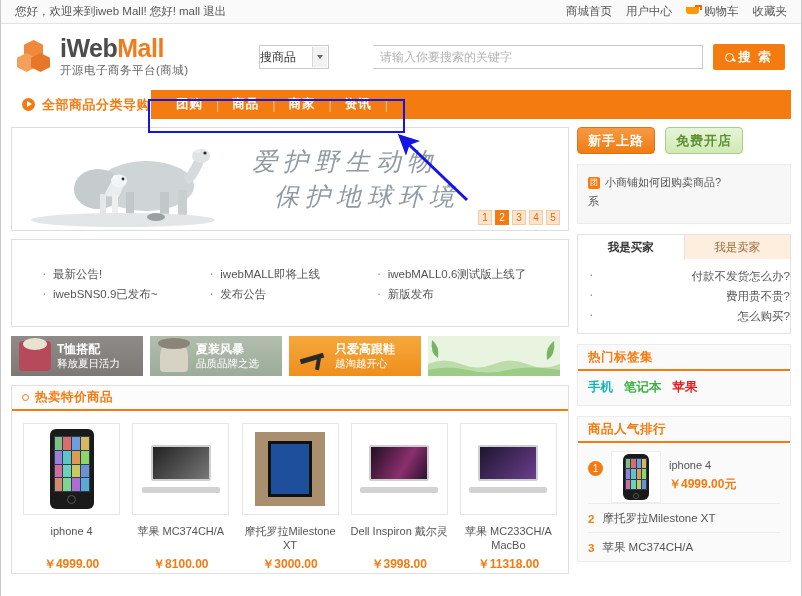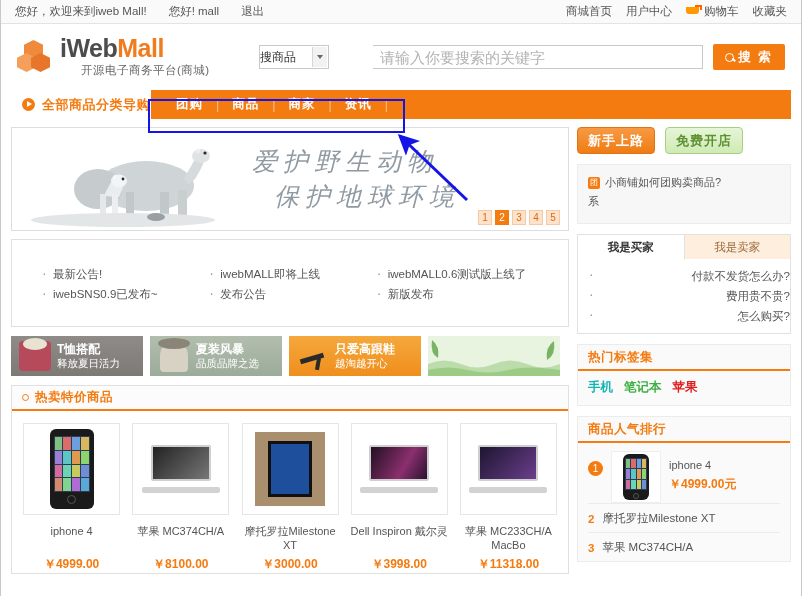--- a/index.html
+++ b/index.html
@@ -13,48 +13,48 @@
     overflow: hidden;
     position: relative;
   }
   .page { width:802px; height:596px; position:relative; background:#fff; border-left:1px solid #c8c8c8; border-right:1px solid #c8c8c8;}
 
   
   .topbar {
     height: 24px; background:#fafafa; border-bottom:1px solid #e3e3e3;
     display:flex; align-items:center; padding:0 14px; font-size:11.5px; color:#555;
   }
-  .topbar .left { display:flex; align-items:center; gap:22px; }
+  .topbar .left { display:flex; align-items:center; gap:3px; }
   .topbar .right { margin-left:auto; display:flex; align-items:center; gap:14px; }
   .topbar a { color:#555; text-decoration:none; }
   .cart-ico { display:inline-block; width:15px; height:11px; position:relative; vertical-align:-1px; margin-right:3px;}
   .cart-ico:before{content:""; position:absolute; left:0; top:2px; width:13px; height:7px; background:#f90; border-radius:0 0 3px 3px;}
   .cart-ico:after{content:""; position:absolute; left:9px; top:0; width:5px; height:3px; border-top:2px solid #f60; border-right:2px solid #f60;}
 
   
   .header { height:66px; display:flex; align-items:center; padding:0 16px; background:#fff;}
   .logo { display:flex; align-items:center; gap:9px; width:215px;}
   .logo-cube { width:34px; height:34px; position:relative; }
   .logo-cube .hex { position:absolute; width:19px; height:19px; background:#f0873a; }
   .logo-cube .h1 { left:7px; top:0px; background:#ef8a3c; clip-path:polygon(50% 0,100% 25%,100% 75%,50% 100%,0 75%,0 25%); }
   .logo-cube .h2 { left:0px; top:13px; background:#f5a05a; clip-path:polygon(50% 0,100% 25%,100% 75%,50% 100%,0 75%,0 25%); }
   .logo-cube .h3 { left:14px; top:13px; background:#e8762a; clip-path:polygon(50% 0,100% 25%,100% 75%,50% 100%,0 75%,0 25%); }
   .logo-txt .l1 { font-size:25px; font-weight:bold; line-height:25px; letter-spacing:-0.5px;}
   .logo-txt .l1 .iweb { color:#4c4c4c; }
   .logo-txt .l1 .mall { color:#f07c1e; }
-  .logo-txt .l2 { font-size:11.5px; color:#666; letter-spacing:0.5px; margin-top:2px;margin-left:21px;}
+  .logo-txt .l2 { font-size:11.5px; color:#666; letter-spacing:0.5px; margin-top:2px;}
 
   .searchwrap { display:flex; align-items:center; margin-left:32px; }
   .sel {
     width:70px; height:24px; border:1px solid #c9c9c9; background:#fff;
     display:flex; align-items:center; font-size:12px; color:#333; position:relative;
   }
   .sel .arrowbox { position:absolute; right:1px; top:1px; bottom:1px; width:15px; background:#f2f2f2; border-left:1px solid #d6d6d6; display:flex;align-items:center;justify-content:center;}
   .caret { width:0;height:0;border-left:3.5px solid transparent;border-right:3.5px solid transparent;border-top:4px solid #666; }
-  .sinput { width:330px; height:24px; border:1px solid #c9c9c9; border-left:none; padding-left:7px; font-size:15px; color:#555; outline:none;margin-left:44px;}
+  .sinput { width:330px; height:24px; border:1px solid #c9c9c9; border-left:none; padding-left:7px; font-size:12px; color:#555; outline:none;margin-left:44px;}
   .sinput::placeholder { color:#b3b3b3; }
   .sbtn {
     margin-left:10px; width:72px; height:26px; background:#f47b10; color:#fff;
     border:none; font-size:12.5px; font-weight:bold; letter-spacing:2px;
     display:flex;align-items:center;justify-content:center;gap:4px;cursor:pointer; border-radius:2px;
   }
   .mag { width:9px;height:9px;border:1.6px solid #fff;border-radius:50%;position:relative;display:inline-block;}
   .mag:after{content:"";position:absolute;width:4px;height:1.6px;background:#fff;transform:rotate(45deg);right:-3px;bottom:0px;}
 
   

